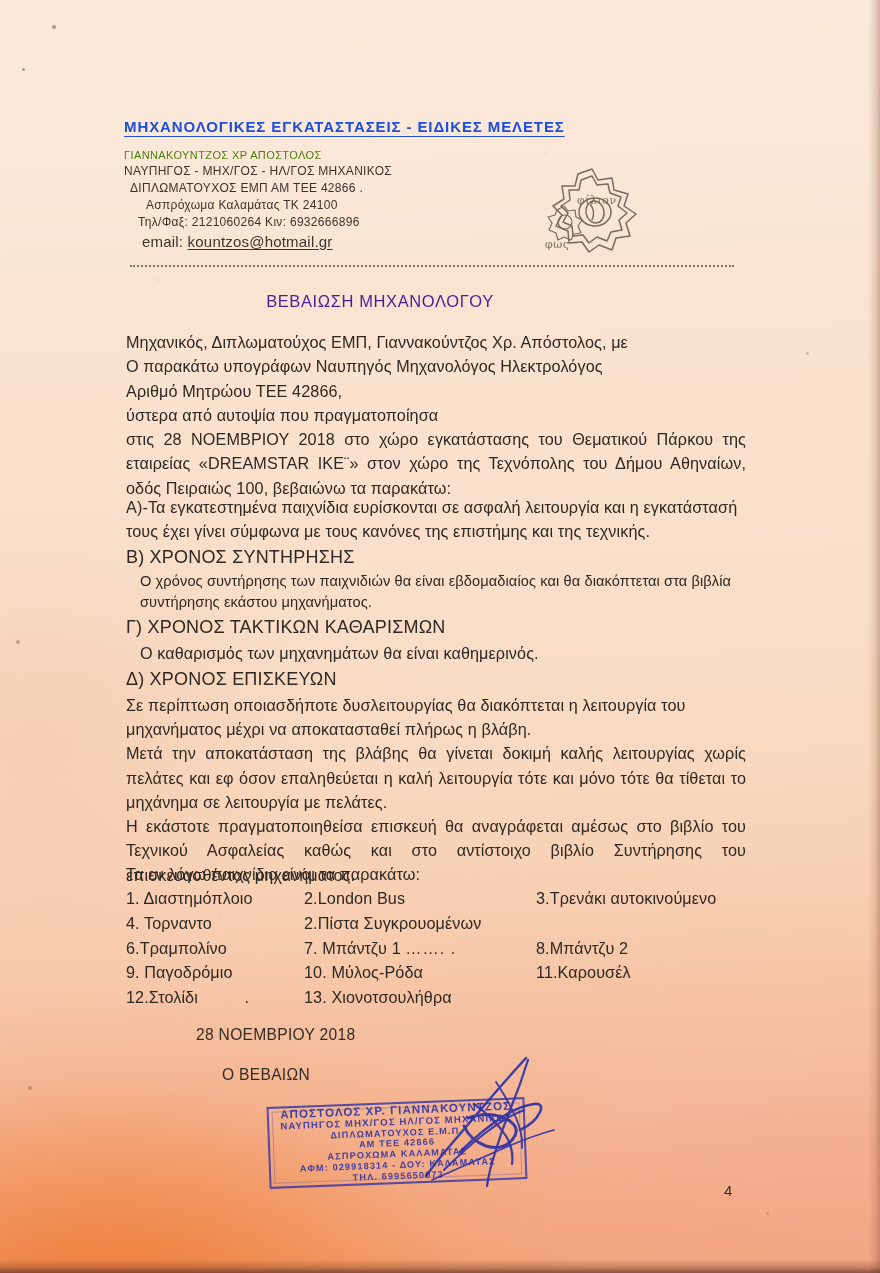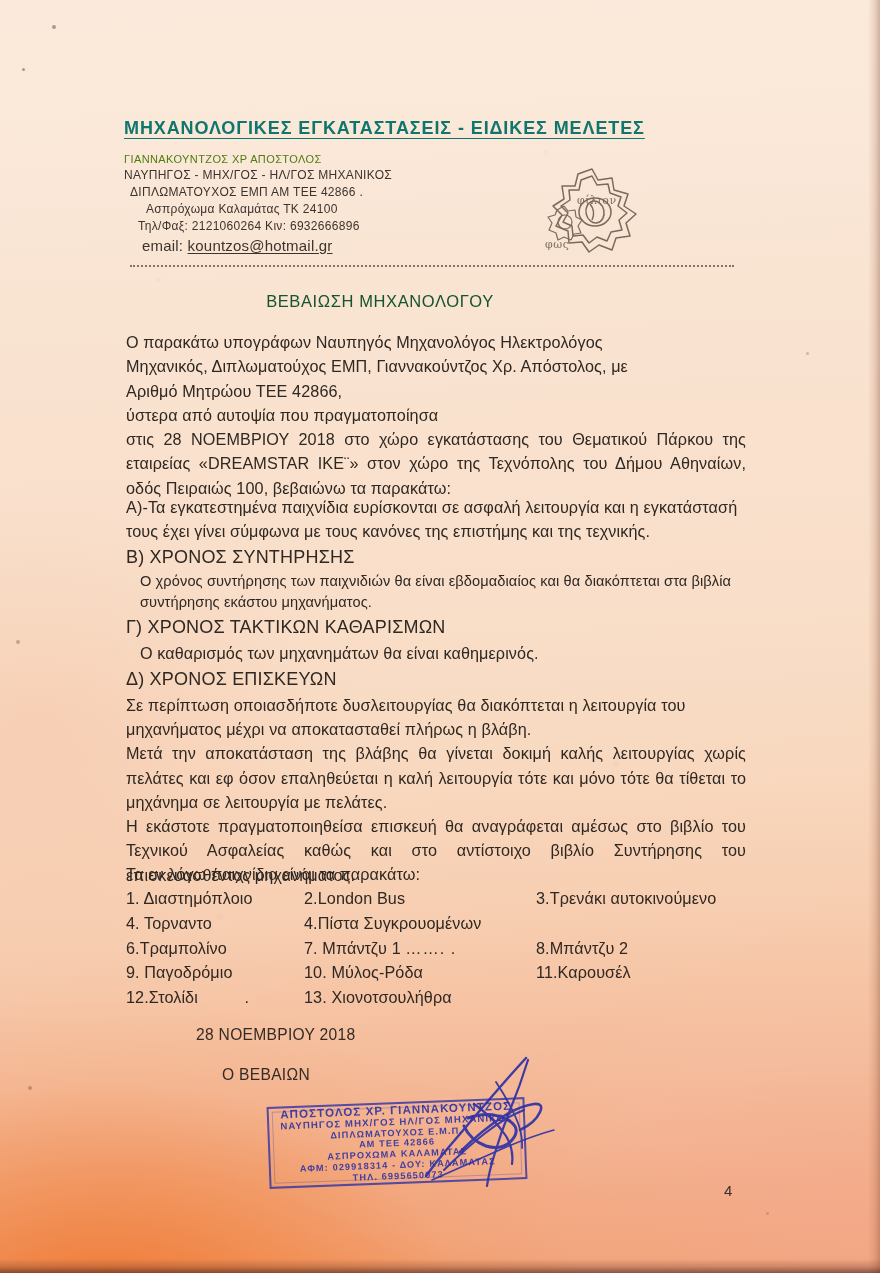--- a/index.html
+++ b/index.html
@@ -89,24 +89,24 @@
 
   
   .letterhead {
     position: absolute;
     left: 124px;
     top: 118px;
     width: 630px;
   }
 
   .lh-title {
-    font-size: 18px;
+    font-size: 15px;
     font-weight: 700;
     letter-spacing: 0.9px;
-    color: #0f766e;
+    color: #1d4ed8;
     text-decoration: underline;
     text-underline-offset: 4px;
     text-decoration-thickness: 1.4px;
     white-space: nowrap;
   }
 
   .lh-name {
     margin-top: 14px;
     font-size: 11px;
     letter-spacing: 0.4px;
@@ -166,21 +166,21 @@
   }
 
   
   .doc-title {
     position: absolute;
     left: 0; right: 0;
     top: 292px;
     text-align: center;
     font-size: 16.5px;
     letter-spacing: 0.6px;
-    color: #14532d;
+    color: #4c1d95;
     padding-right: 120px;
   }
 
   .body-block {
     position: absolute;
     left: 126px;
     width: 620px;
     font-size: 16.2px;
     line-height: 1.50;
     color: #2f2822;
@@ -349,22 +349,22 @@
       </svg>
       <span class="logo-word w1">φίλιον</span>
       <span class="logo-word w2">φως</span>
     </div>
 
     <div class="divider"></div>
 
     <div class="doc-title">ΒΕΒΑΙΩΣΗ  ΜΗΧΑΝΟΛΟΓΟΥ</div>
 
     <div class="body-block blk-intro">
+      <p class="para">Μηχανικός,  Διπλωματούχος ΕΜΠ,  Γιαννακούντζος Χρ. Απόστολος,   με</p>
       <p class="para">Ο παρακάτω  υπογράφων  Ναυπηγός Μηχανολόγος  Ηλεκτρολόγος</p>
-      <p class="para">Μηχανικός,  Διπλωματούχος ΕΜΠ,  Γιαννακούντζος Χρ. Απόστολος,   με</p>
       <p class="para">Αριθμό Μητρώου  ΤΕΕ 42866,</p>
       <p class="para">ύστερα από αυτοψία που πραγματοποίησα</p>
       <p class="para justify">στις  28 ΝΟΕΜΒΡΙΟΥ 2018 στο χώρο εγκατάστασης του Θεματικού Πάρκου της εταιρείας «DREAMSTAR ΙΚΕ¨» στον χώρο της Τεχνόπολης του Δήμου Αθηναίων, οδός Πειραιώς 100, βεβαιώνω  τα παρακάτω:</p>
     </div>
 
     <div class="body-block blk-a">
       <p class="para">Α)-Τα εγκατεστημένα παιχνίδια ευρίσκονται σε ασφαλή λειτουργία και η εγκατάστασή τους έχει γίνει σύμφωνα με τους κανόνες της επιστήμης και της τεχνικής.</p>
 
       <p class="sec-head">Β) ΧΡΟΝΟΣ ΣΥΝΤΗΡΗΣΗΣ</p>
       <p class="para small indented">Ο χρόνος συντήρησης των παιχνιδιών θα είναι εβδομαδιαίος και  θα διακόπτεται στα βιβλία συντήρησης  εκάστου μηχανήματος.</p>
@@ -382,21 +382,21 @@
       <p class="para">Τα εν λόγω παιχνίδια είναι τα παρακάτω:</p>
       <table class="rides">
         <tbody>
           <tr>
             <td class="c1">1. Διαστημόπλοιο</td>
             <td class="c2">2.London Bus</td>
             <td class="c3">3.Τρενάκι αυτοκινούμενο</td>
           </tr>
           <tr>
             <td class="c1">4. Τορναντο</td>
-            <td class="c2"> 4.Πίστα Συγκρουομένων</td>
+            <td class="c2"> 2.Πίστα Συγκρουομένων</td>
             <td class="c3"></td>
           </tr>
           <tr>
             <td class="c1">6.Τραμπολίνο</td>
             <td class="c2">
               <span>7. Μπάντζυ 1</span>
               <span class="dots">…….  .</span>
             </td>
             <td class="c3">8.Μπάντζυ 2</td>
           </tr>

